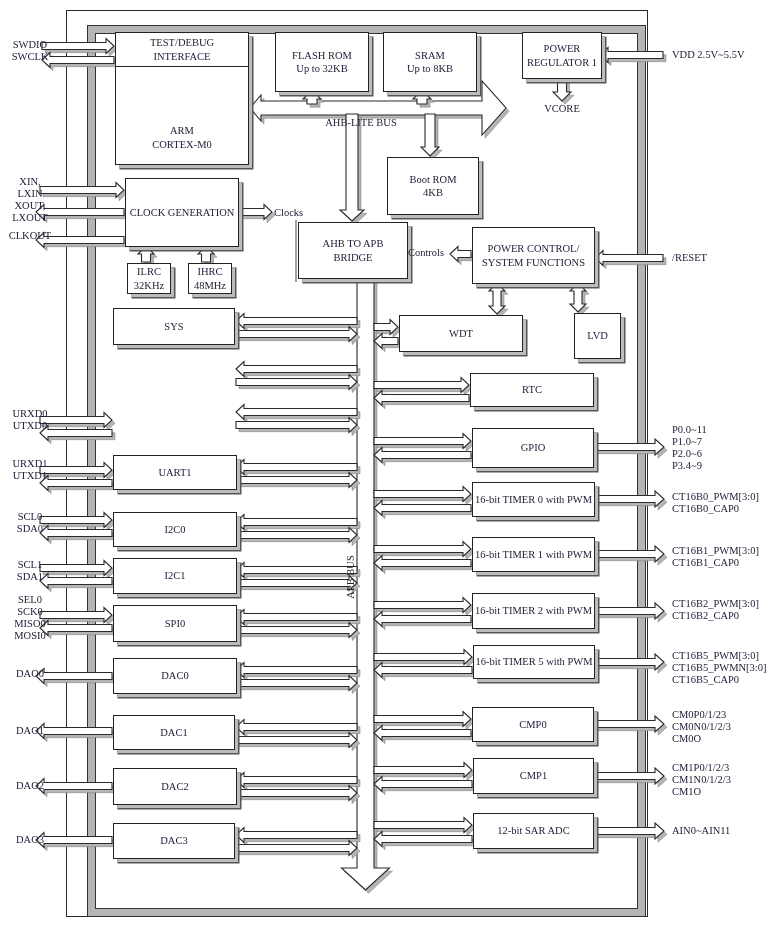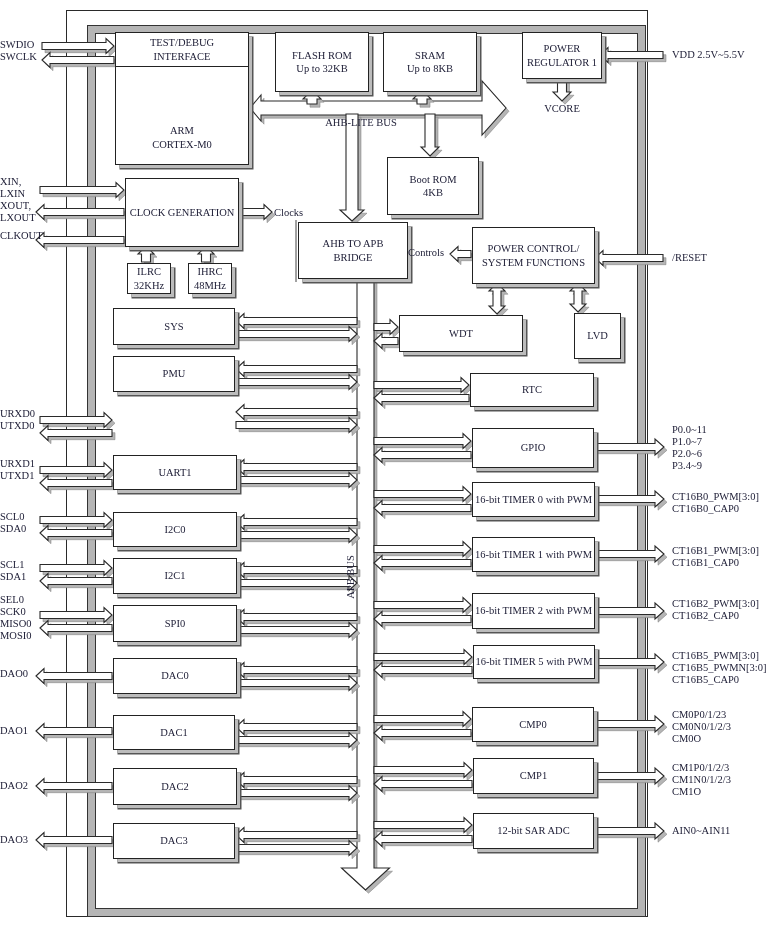--- a/index.html
+++ b/index.html
@@ -14,21 +14,21 @@
        display:flex;align-items:center;justify-content:center;text-align:center;
        white-space:pre-line;font-size:10.5px;line-height:1.25;
        box-shadow:4px 4px 0 -1px #bcbcbc,4.5px 4.5px 0 0 #555;}
   .cpu{position:absolute;background:#fff;border:1.2px solid #222;z-index:3;
        box-shadow:4px 4px 0 -1px #bcbcbc,4.5px 4.5px 0 0 #555;display:flex;flex-direction:column;}
   .cpu .sect{display:flex;align-items:center;justify-content:center;text-align:center;
        white-space:pre-line;font-size:10.5px;line-height:1.3;}
   .cpu .top{height:33px;border-bottom:1.2px solid #222;}
   .cpu .bottom{flex:1;}
   .pin{position:absolute;font-size:10.5px;line-height:12px;white-space:pre-line;z-index:4;}
-  .pin.left{text-align:left;width:60px;}
+  .pin.left{text-align:center;width:60px;}
   .pin.right{text-align:left;width:110px;}
   .flowlabel{position:absolute;font-size:10.5px;line-height:12px;z-index:4;text-align:center;}
   .buslabel{position:absolute;font-size:10.5px;z-index:4;text-align:center;}
   .apbvert{transform:rotate(-90deg);transform-origin:center;width:60px;height:14px;}
 </style>
 </head>
 <body>
 
 <div id="stage">
   <svg id="wires" width="772" height="925">
@@ -230,21 +230,20 @@
 
   <div class="box" style="left:298px;top:222px;width:108px;height:55px;">AHB TO APB
 BRIDGE</div>
   <div class="box" style="left:472px;top:227px;width:121px;height:55px;">POWER CONTROL/
 SYSTEM FUNCTIONS</div>
   <div class="box" style="left:399px;top:315px;width:122px;height:35px;">WDT</div>
   <div class="box" style="left:558px;top:313px;width:45px;height:44px;margin-left:16px;">LVD</div>
   <div class="box" style="left:470px;top:373px;width:122px;height:32px;">RTC</div>
 
   <div class="box" style="left:113px;top:308px;width:120px;height:35px;">SYS</div>
-  <div class="box" style="left:113px;top:356px;width:120px;height:34px;">PMU</div>
   <div class="box" style="left:113px;top:455px;width:122px;height:33px;">UART1</div>
   <div class="box" style="left:113px;top:512px;width:122px;height:33px;text-align:right;">I2C0</div>
   <div class="box" style="left:113px;top:558px;width:122px;height:34px;">I2C1</div>
   <div class="box" style="left:113px;top:605px;width:122px;height:35px;">SPI0</div>
   <div class="box" style="left:113px;top:658px;width:122px;height:34px;">DAC0</div>
   <div class="box" style="left:113px;top:715px;width:120px;height:33px;">DAC1</div>
   <div class="box" style="left:113px;top:768px;width:122px;height:35px;">DAC2</div>
   <div class="box" style="left:113px;top:823px;width:120px;height:34px;">DAC3</div>
 
   <div class="box" style="left:472px;top:428px;width:120px;height:38px;">GPIO</div>

